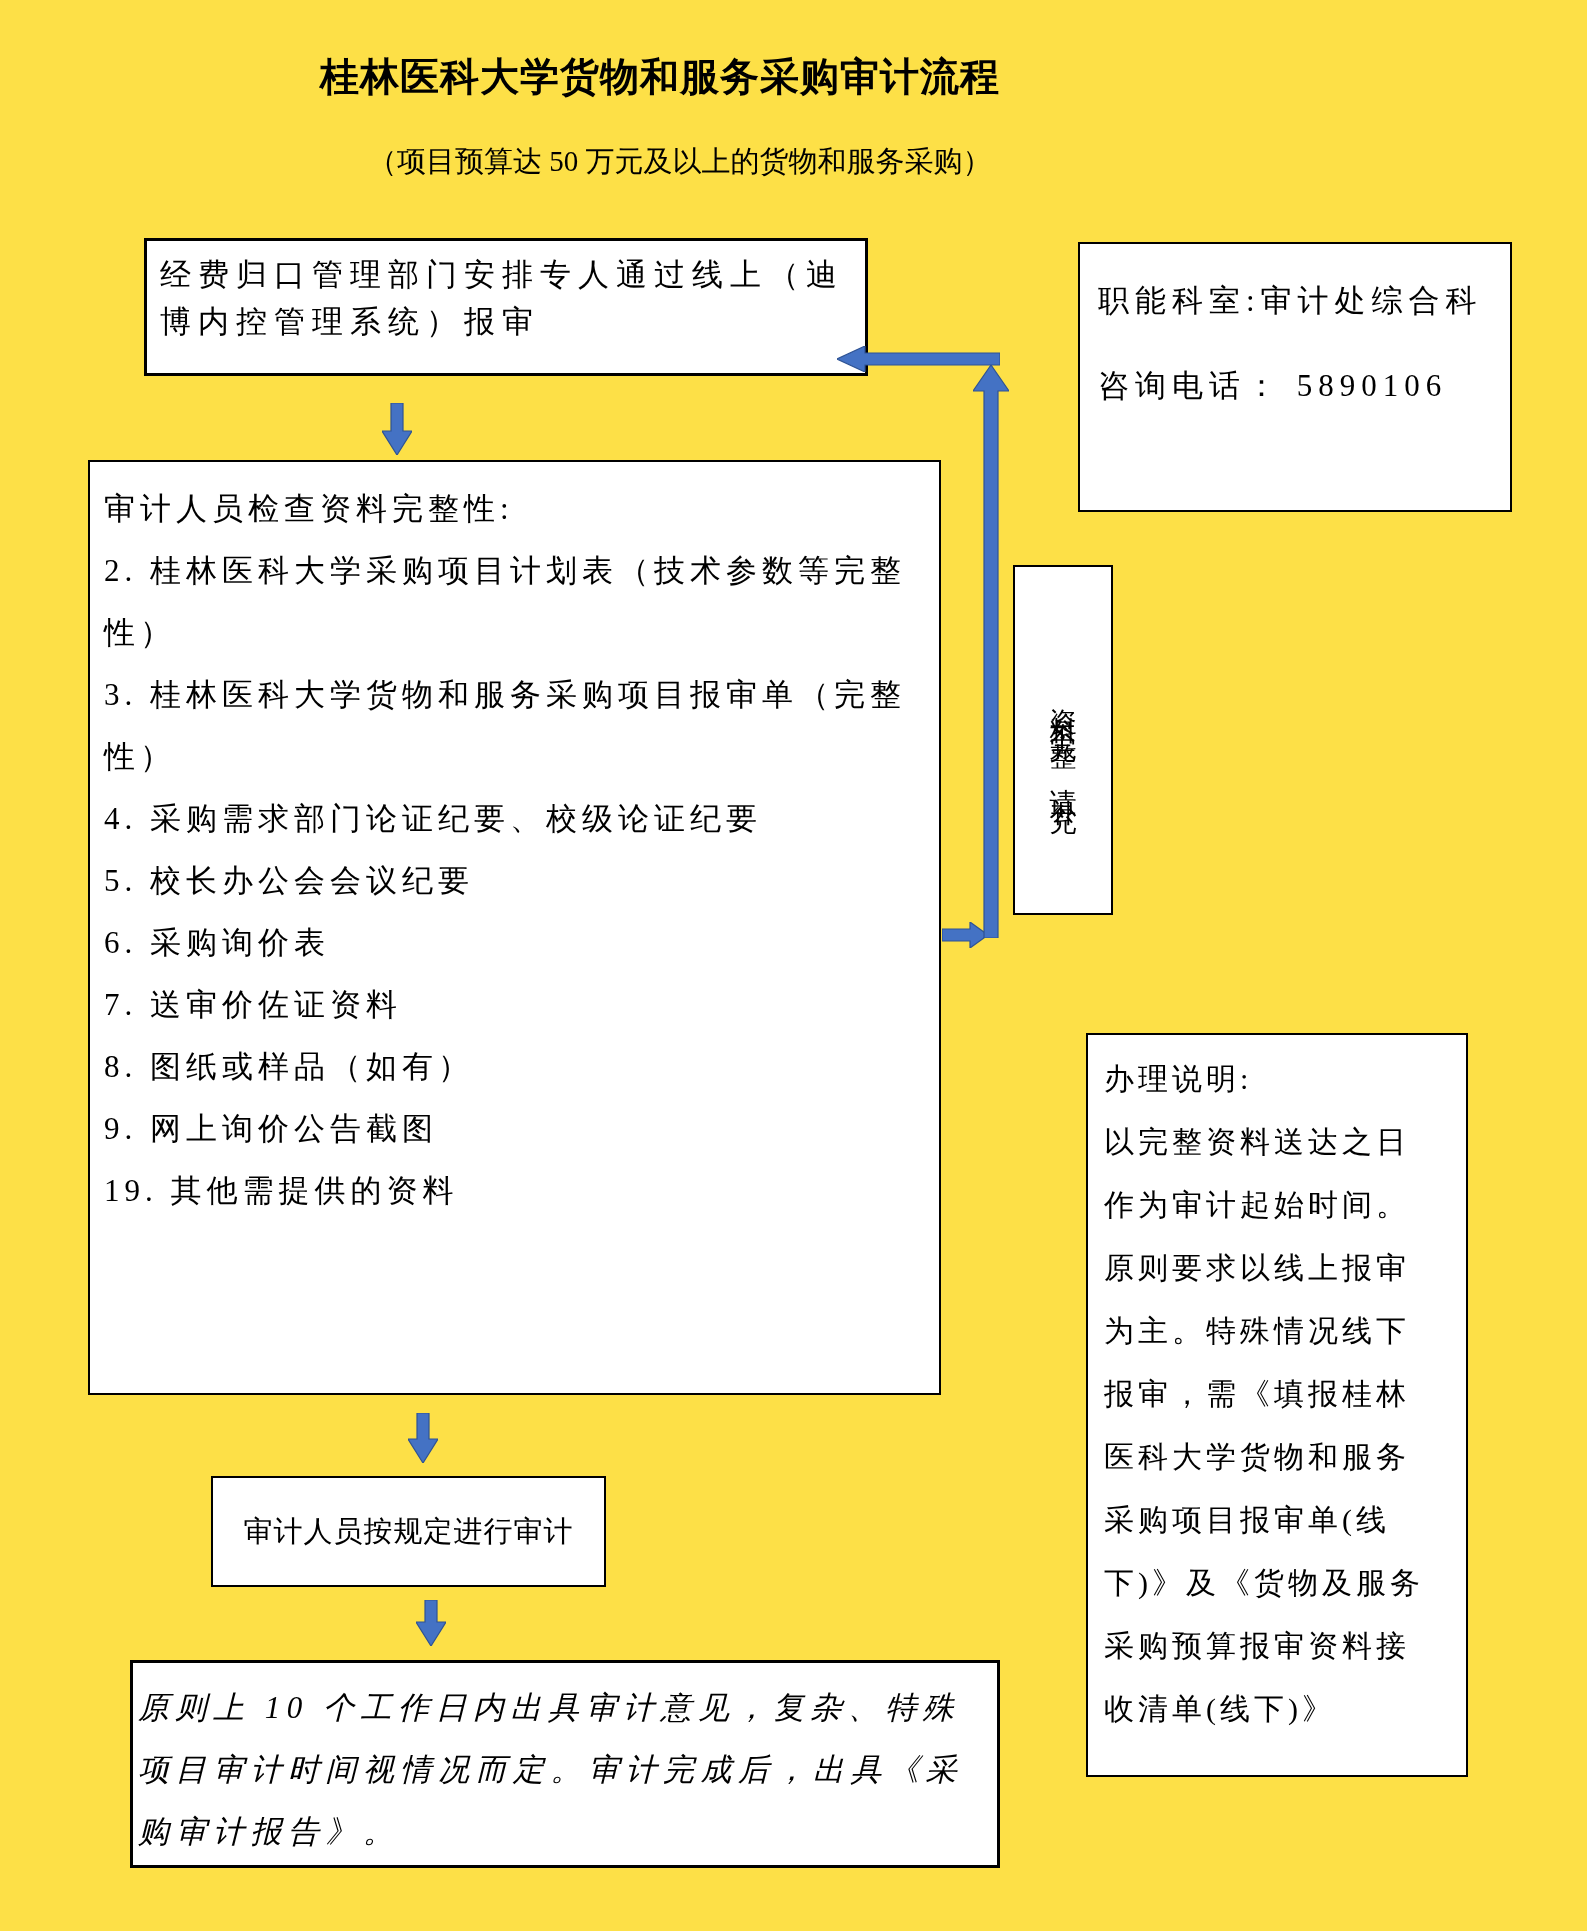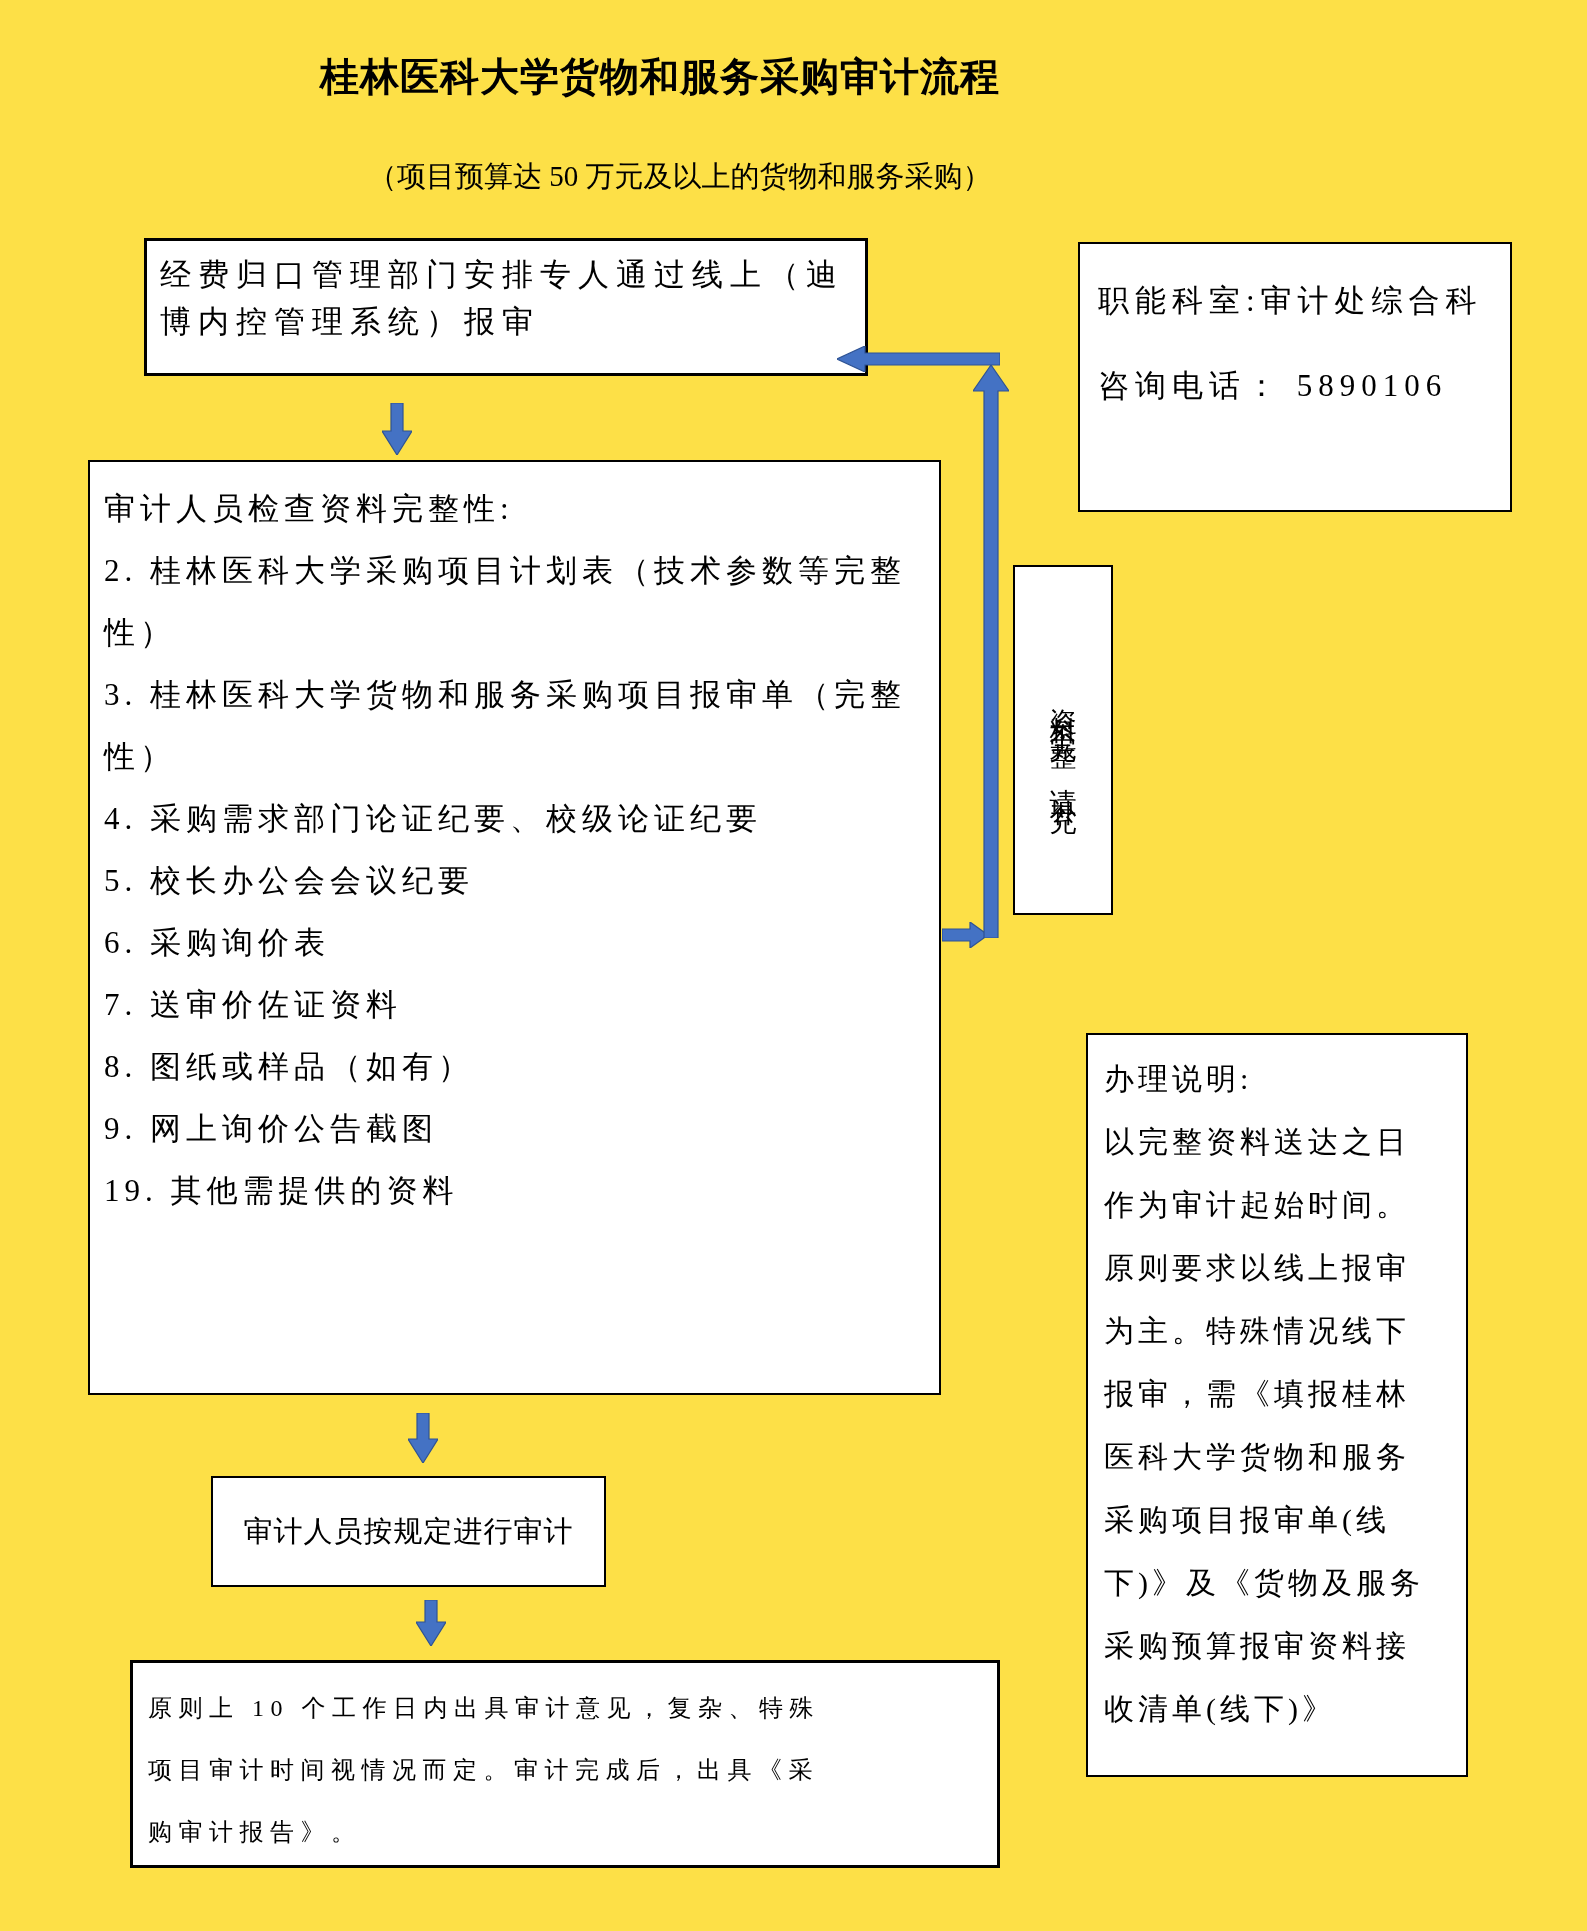--- a/index.html
+++ b/index.html
@@ -30,21 +30,20 @@
     left: 320px; top: 50px;
     font-size: 39px;
     font-weight: 700;
     letter-spacing: 1px;
     white-space: nowrap;
   }
   .page-subtitle {
     left: 368px; top: 142px;
     font-size: 29px;
     white-space: nowrap;
-    margin-top: 15px;
   }
 
   
   .submit-box {
     left: 104px; top: 238px;
     width: 724px; height: 138px;
     padding: 10px 8px 10px 13px;
     font-size: 31px;
     letter-spacing: 7px;
     line-height: 47px;
@@ -103,24 +102,25 @@
     align-items: center;
     justify-content: center;
     font-size: 29px;
     letter-spacing: 1px;
   }
 
   
   .result-box {
     left: 90px; top: 1660px;
     width: 870px; height: 208px;
-    padding: 14px 10px 0 15px;
-    font-size: 24px;
+    padding: 14px 10px 0 5px;
+    font-size: 31px;
     letter-spacing: 6.5px;
     line-height: 62px;
+    font-style: italic;
   }
 
   svg.arrow { position: absolute; display: block; }
   polygon.arr {
     fill: var(--arrow);
     stroke: var(--arrow-outline);
     stroke-width: 1.2;
   }
 </style>
 </head>

